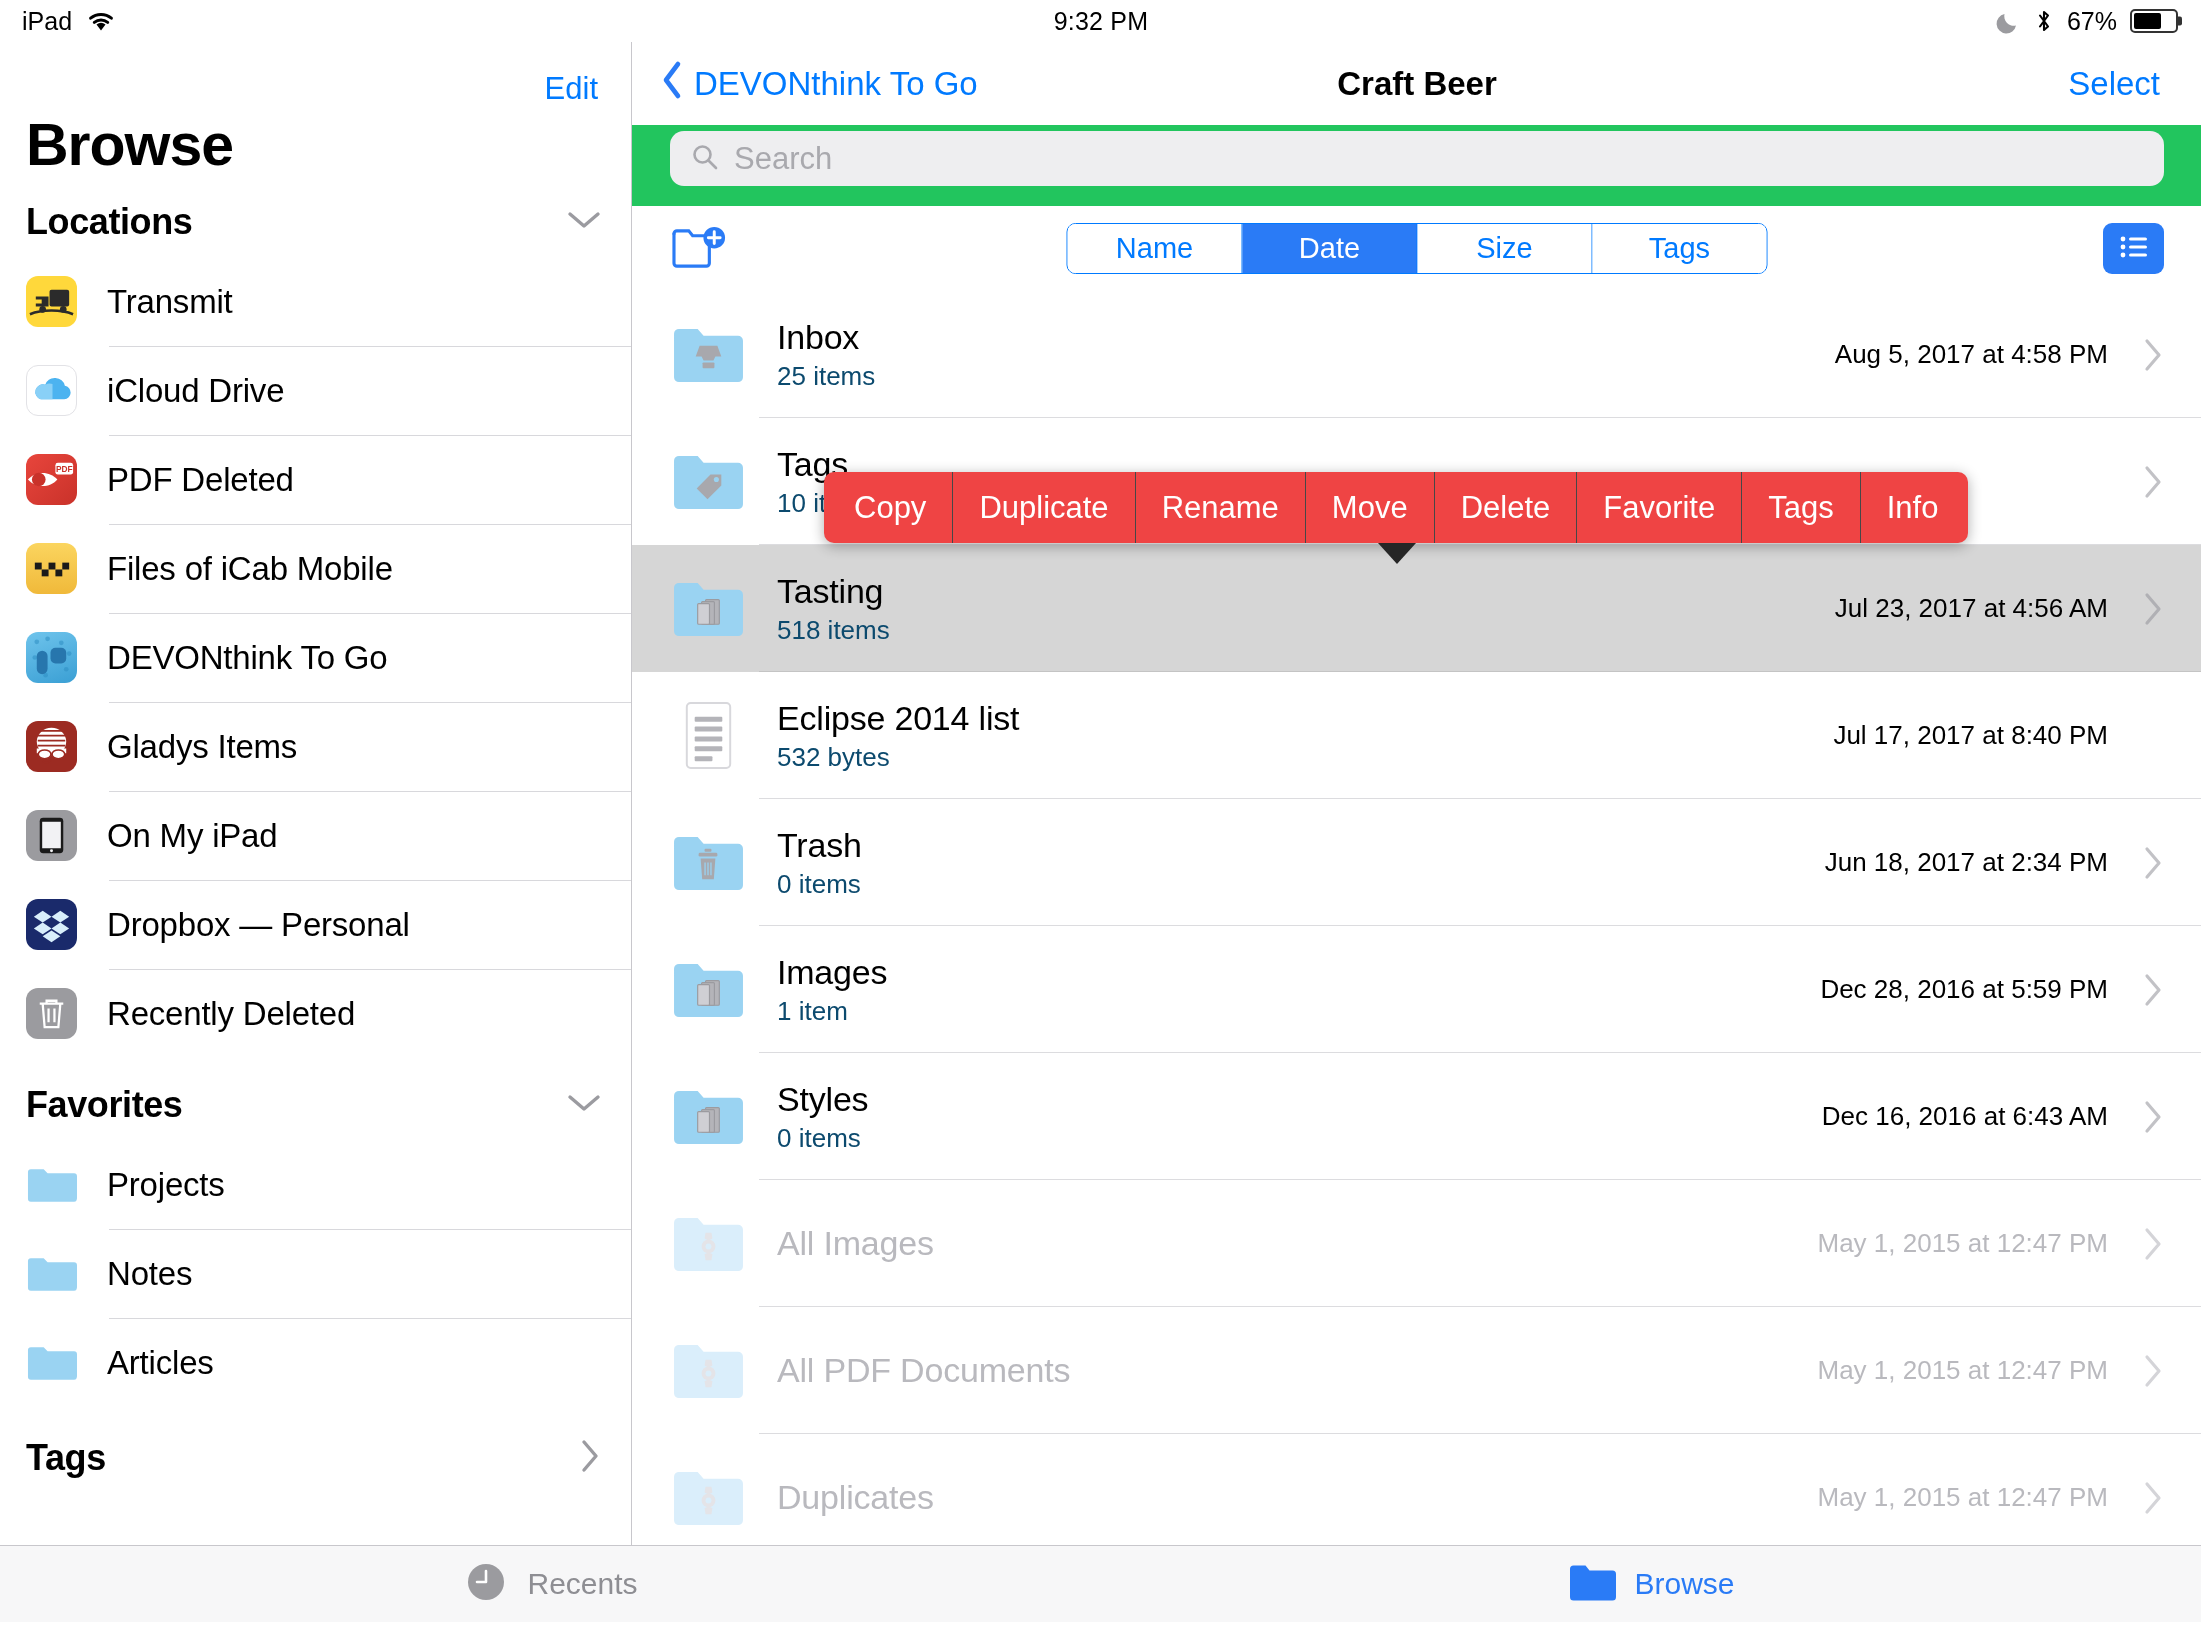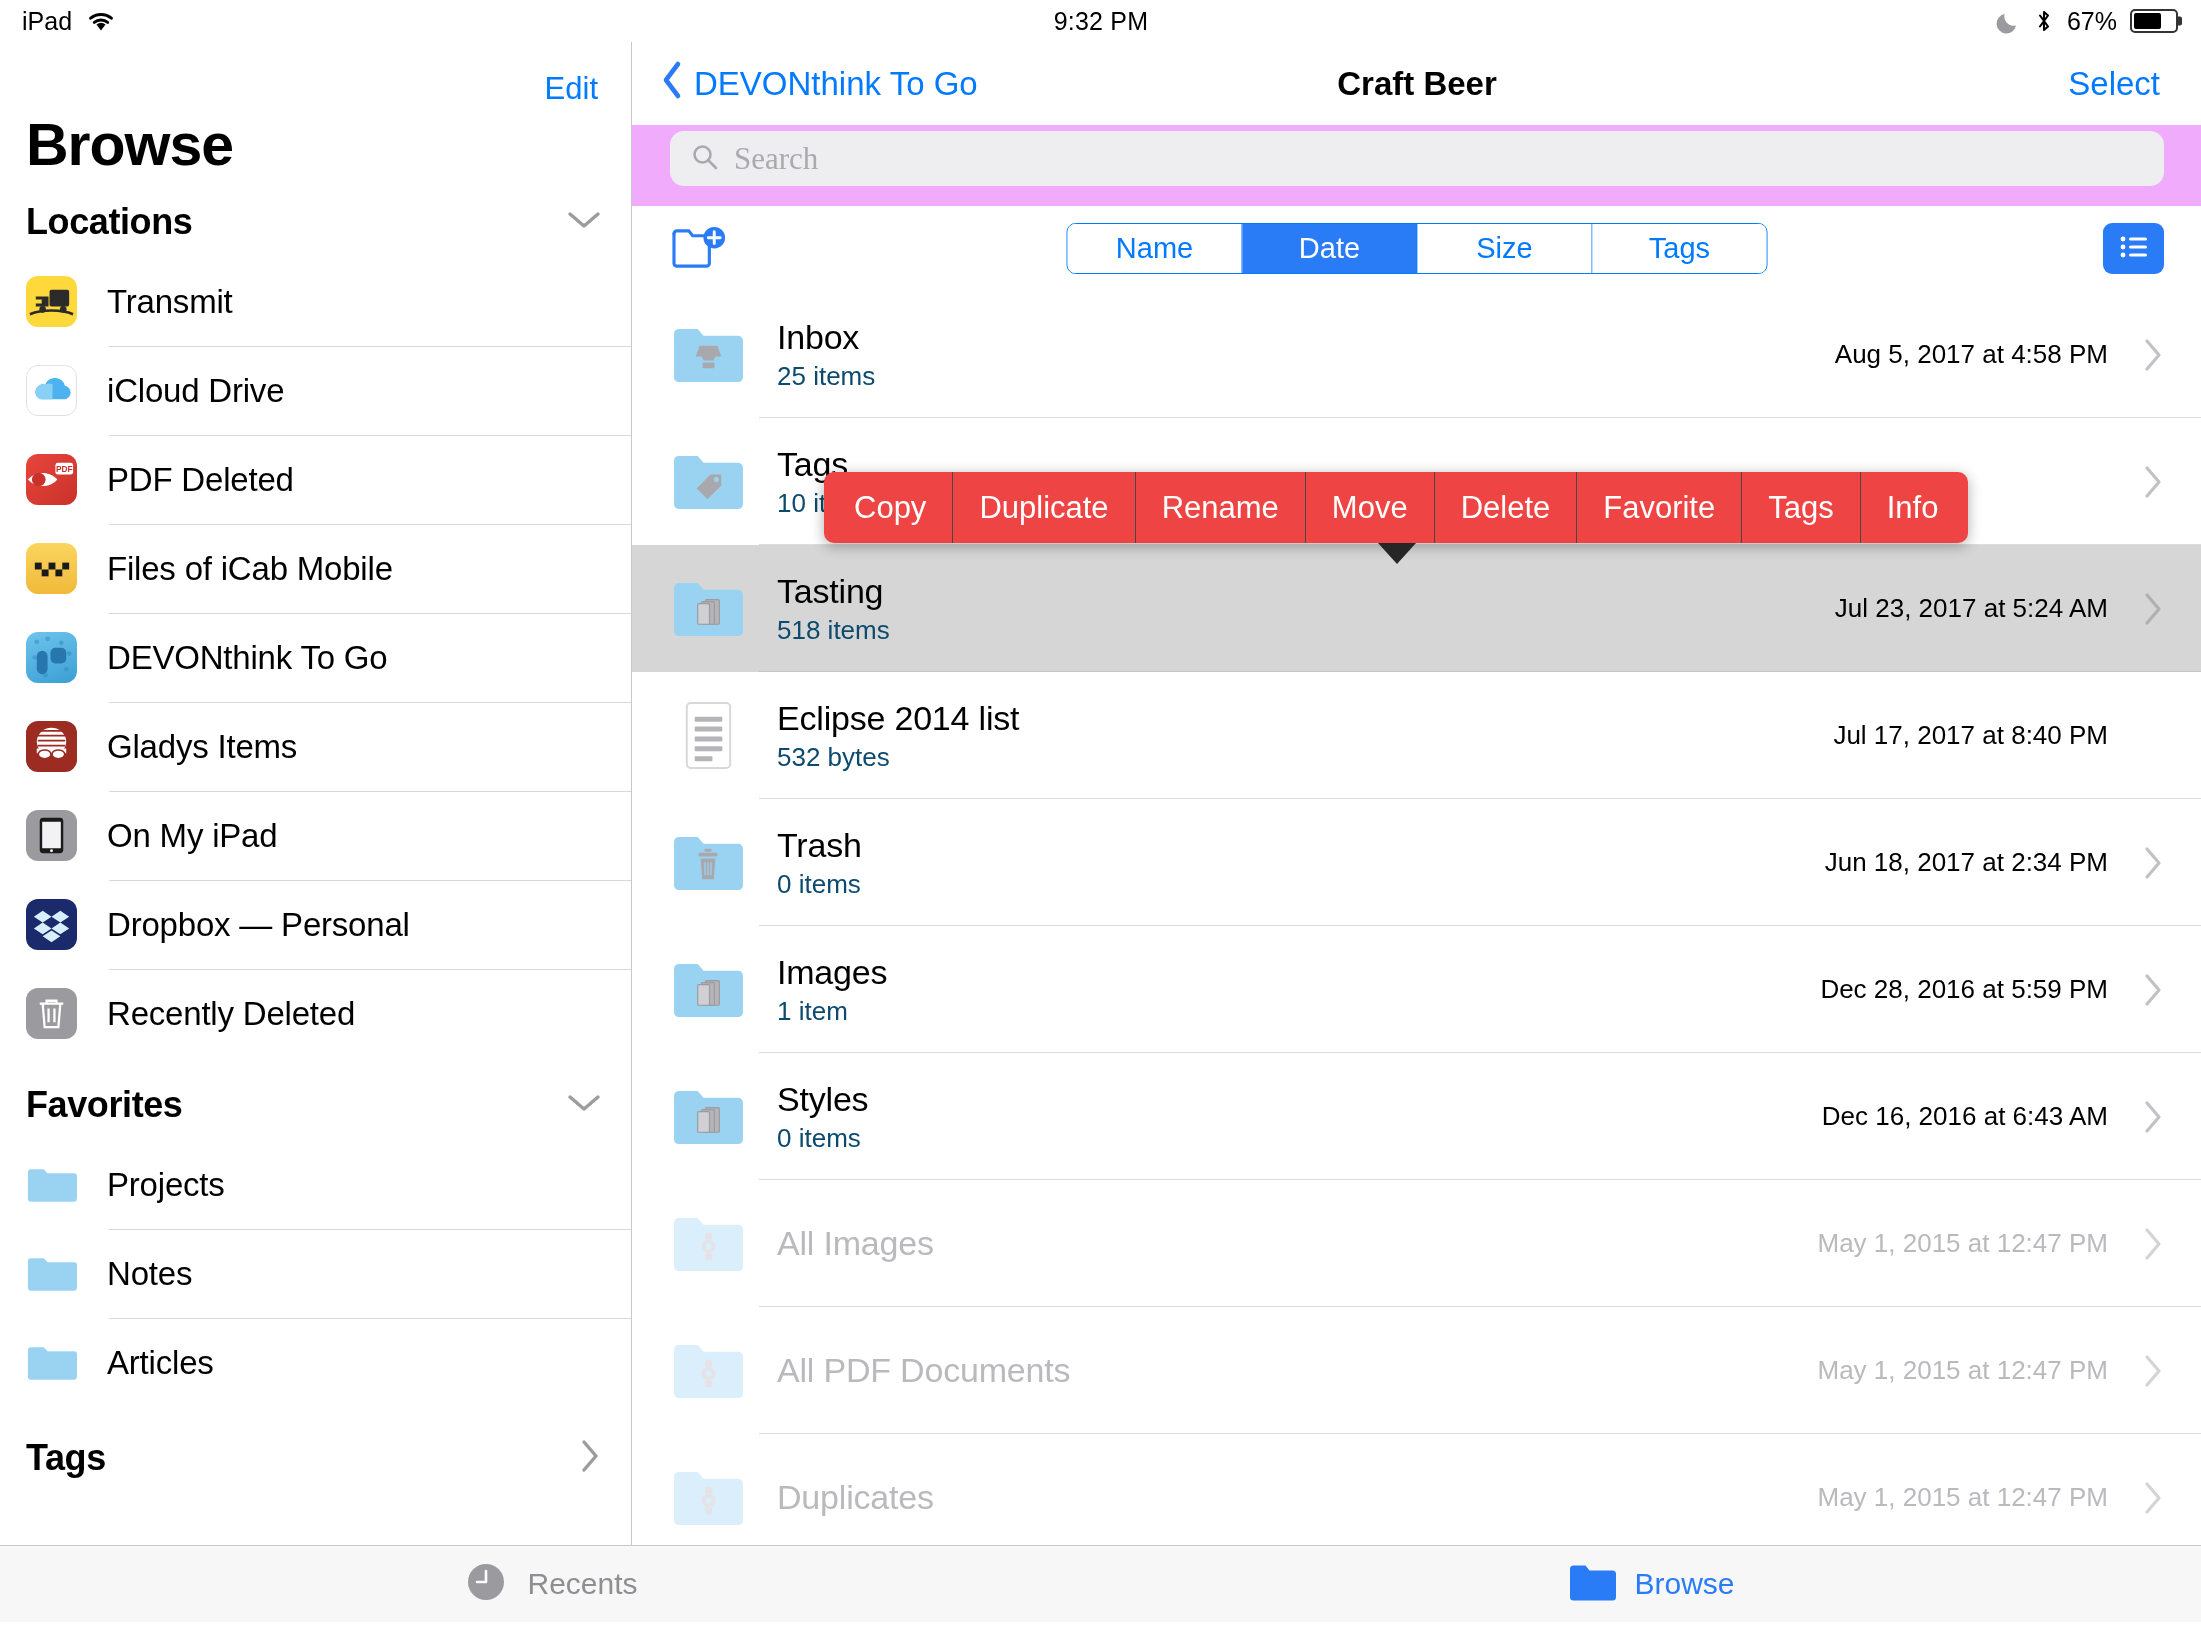--- a/index.html
+++ b/index.html
@@ -89,21 +89,21 @@
   .detail { flex: 1 1 auto; display: flex; flex-direction: column; min-width: 0; background: #fff; position: relative; }
   .navbar {
     height: 83px; flex: 0 0 83px;
     display: flex; align-items: center; padding: 0 42px 0 28px;
     position: relative; background: #fff;
   }
   .back-btn { display: flex; align-items: center; gap: 10px; color: #007aff; font-size: 33px; background: none; border: none; font-family: inherit; cursor: pointer; }
   .nav-title { position: absolute; left: 0; right: 0; text-align: center; font-size: 33px; font-weight: bold; color: #000; pointer-events: none; }
   .select-btn { margin-left: auto; color: #007aff; font-size: 33px; background: none; border: none; font-family: inherit; cursor: pointer; position: relative; z-index: 2; }
 
-  .searchwrap { padding: 6px 38px 20px 38px; background: #f0abfc; font-family: Liberation Serif, serif; }
+  .searchwrap { padding: 6px 38px 20px 38px; background: #22c55e; }
   .searchbar {
     height: 55px; background: #eeeef0; border-radius: 14px;
     display: flex; align-items: center; padding: 0 20px; gap: 14px;
   }
   .search-input {
     border: none; background: transparent; outline: none;
     font-size: 31px; color: #000; font-family: inherit; width: 100%;
   }
   .search-input::placeholder { color: #a9a9ae; }
 
@@ -521,21 +521,21 @@
                   <rect x="36" y="24" width="14" height="25" rx="1"></rect>
                   <rect x="32" y="26" width="13" height="23" rx="1"></rect>
                   <rect x="28" y="28" width="12" height="21" rx="1" fill="#cfcfd4"></rect>
                 </g>
               </svg>
           </span>
           <span class="row-text">
             <span class="row-title">Tasting</span>
             <span class="row-sub">518 items</span>
           </span>
-          <span class="row-date">Jul 23, 2017 at 5:24 AM</span>
+          <span class="row-date">Jul 23, 2017 at 4:56 AM</span>
           <span class="row-chev">
             <svg width="22" height="36" viewBox="0 0 22 36">
                 <path d="M5 4 L17 18 L5 32" stroke="#b0b0b4" stroke-width="3.2" fill="none" stroke-linecap="round" stroke-linejoin="round"></path>
               </svg>
           </span>
         </div>
 
         <div class="row">
           <span class="row-ico">
             <svg width="77" height="73" viewBox="0 0 78 74">

